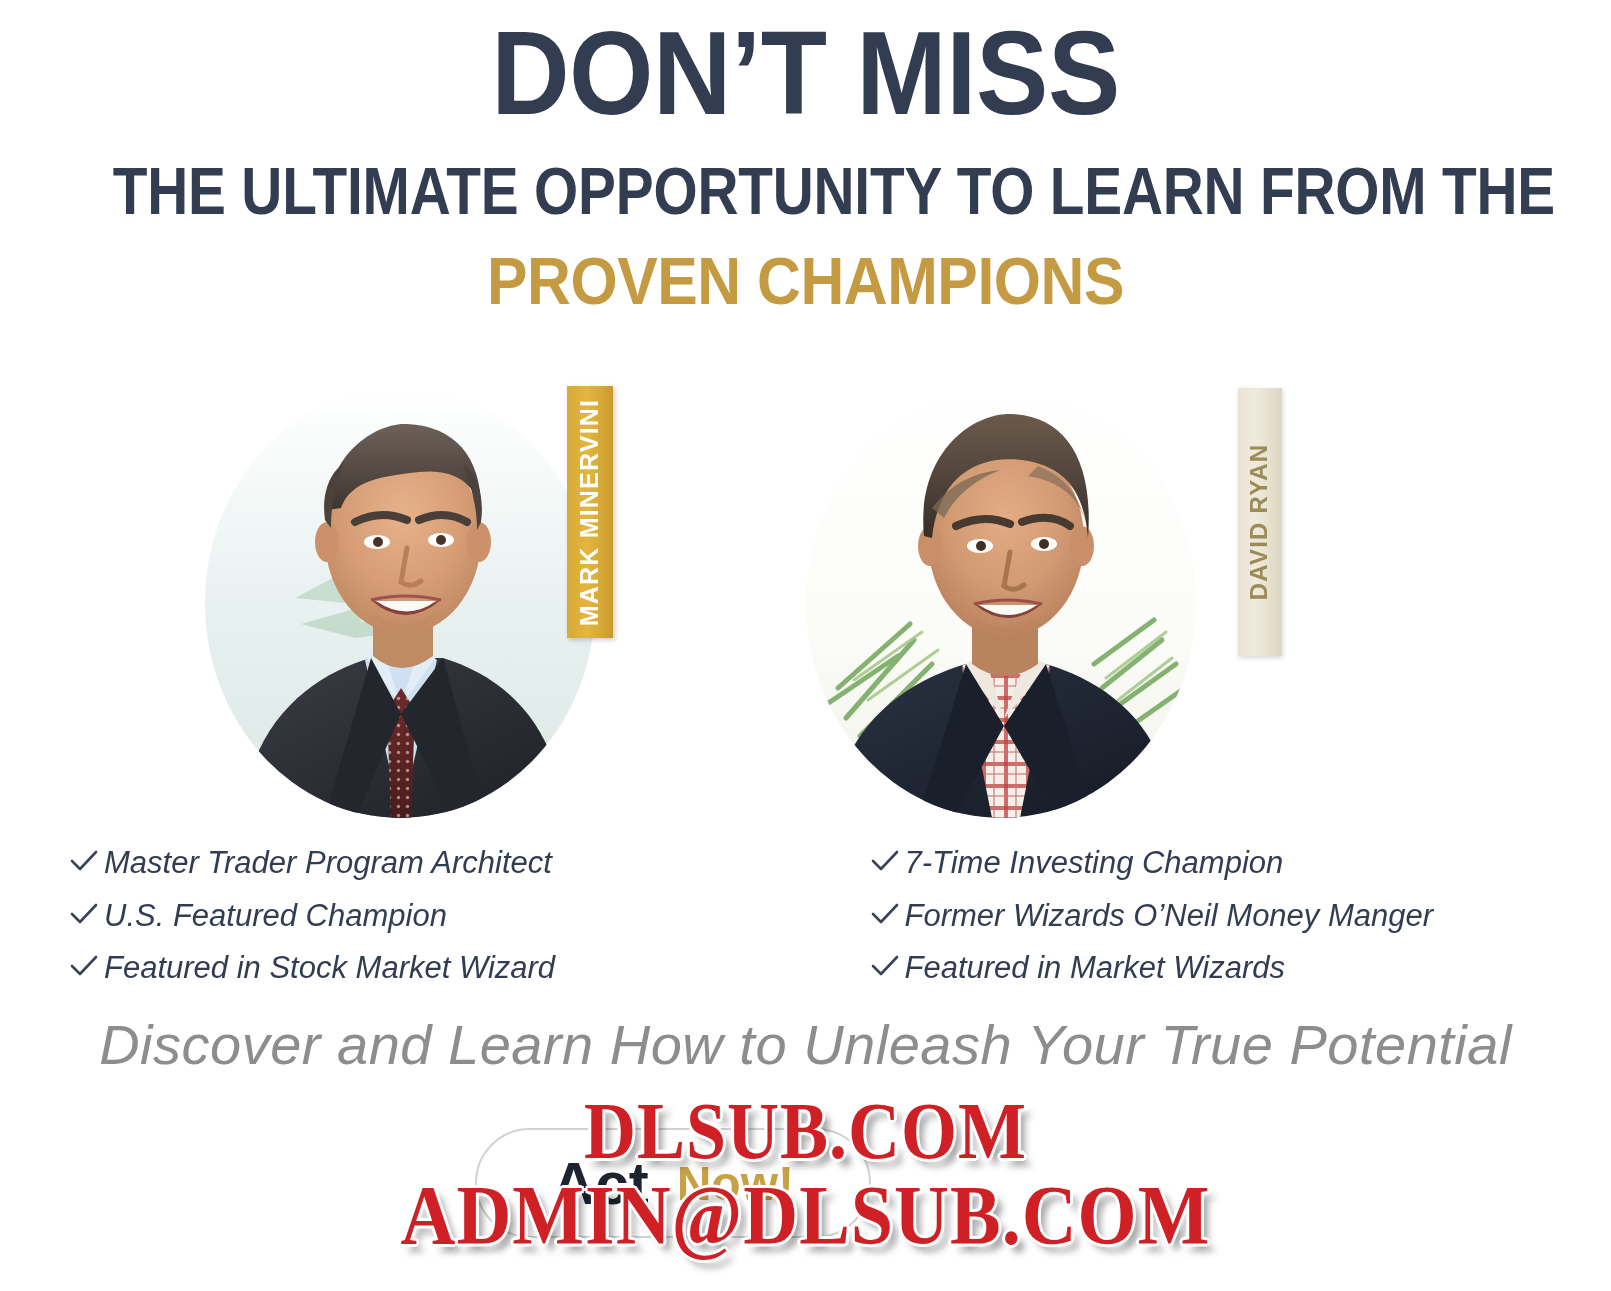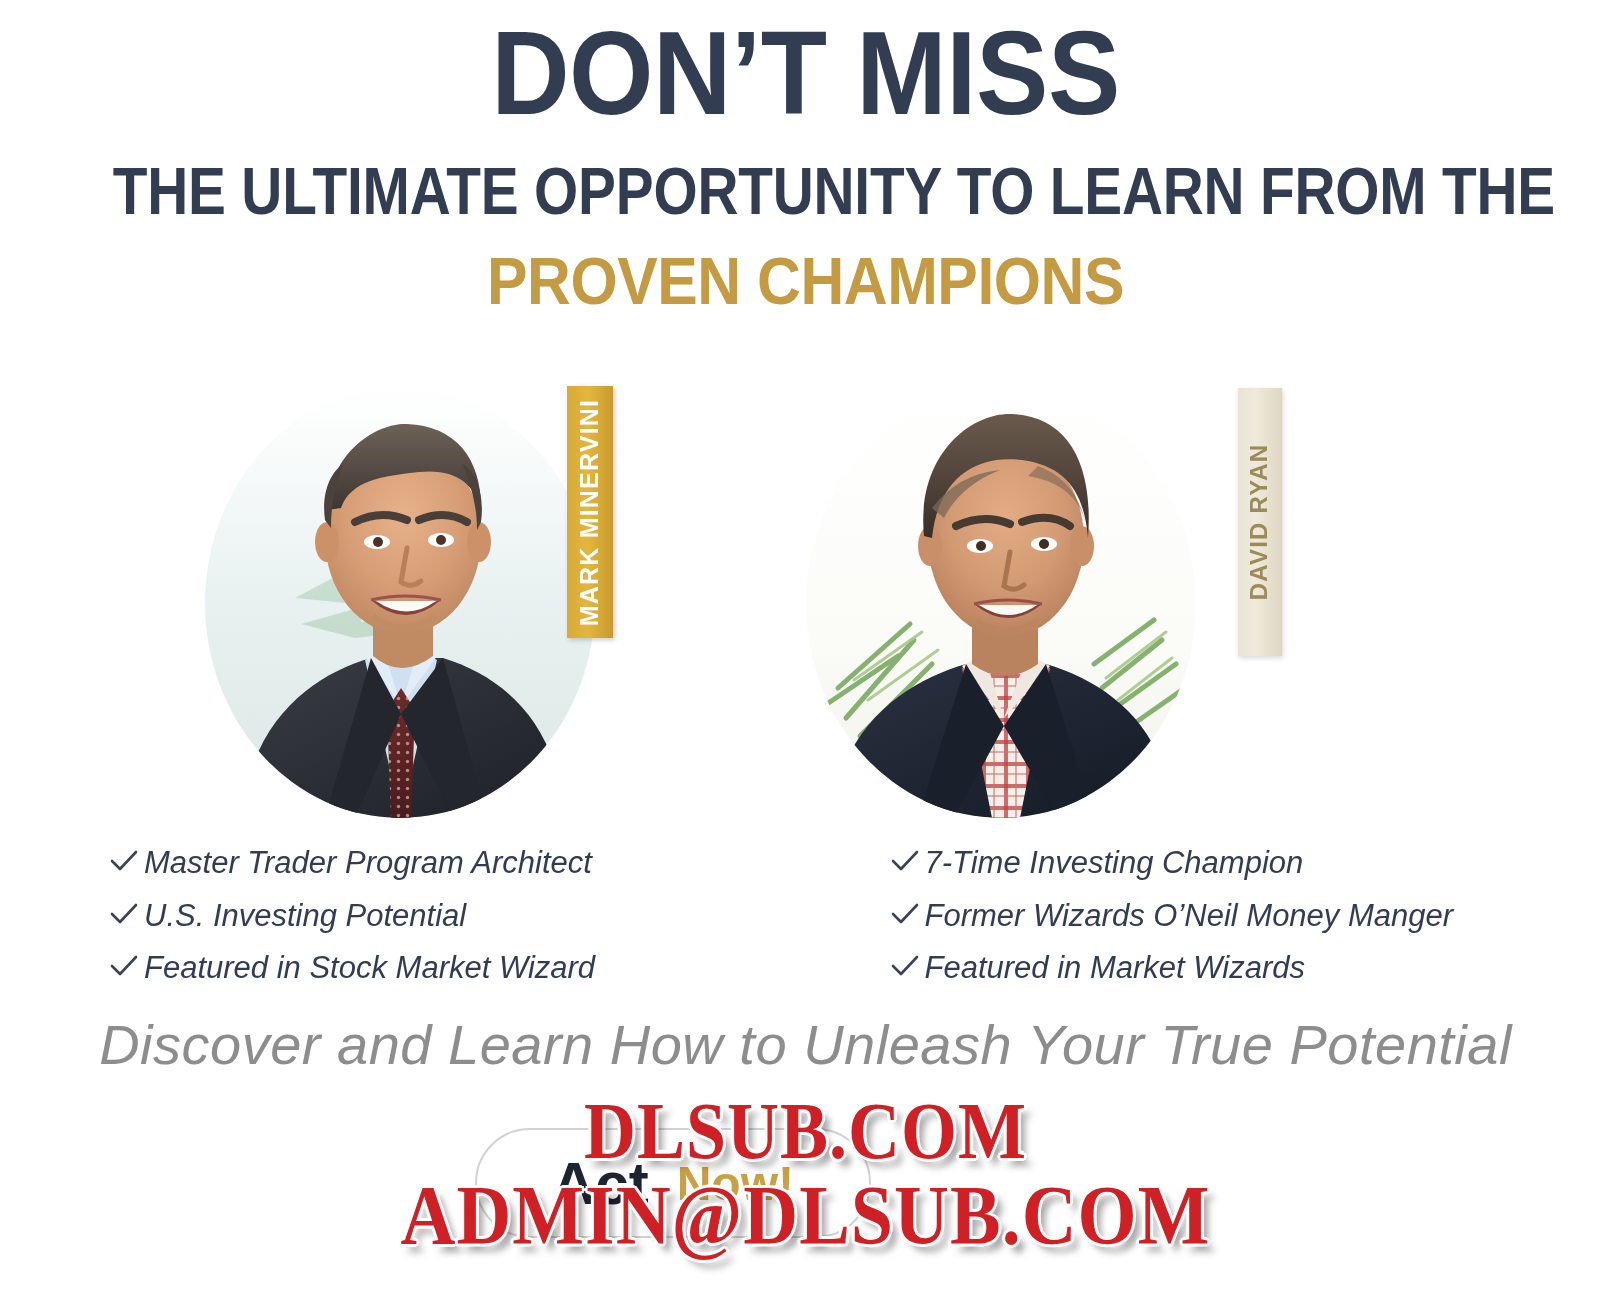--- a/index.html
+++ b/index.html
@@ -147,21 +147,21 @@
 
   
   .bullets-row {
     position: absolute;
     top: 845px;
     left: 0;
     width: 1611px;
     display: flex;
   }
   .bullet-col { width: 50%; }
-  .bullet-col.left-col  { padding-left: 110px; }
+  .bullet-col.left-col  { padding-left: 70px; }
   .bullet-col.right-col { padding-left: 60px; }
 
   .bullet {
     display: flex;
     align-items: baseline;
     margin-bottom: 16px;
   }
   .check-icon {
     width: 34px;
     flex: 0 0 34px;
@@ -469,21 +469,21 @@
             </svg>
         </span>
         <span class="bullet-text">Master Trader Program Architect</span>
       </div>
       <div class="bullet">
         <span class="check-icon">
           <svg width="28" height="24" viewBox="0 0 28 24">
               <path d="M2 12 L10 20 L26 3" stroke="#3a4456" stroke-width="2.6" fill="none" stroke-linecap="round" stroke-linejoin="round"></path>
             </svg>
         </span>
-        <span class="bullet-text">U.S. Investing Potential</span>
+        <span class="bullet-text">U.S. Featured Champion</span>
       </div>
       <div class="bullet">
         <span class="check-icon">
           <svg width="28" height="24" viewBox="0 0 28 24">
               <path d="M2 12 L10 20 L26 3" stroke="#3a4456" stroke-width="2.6" fill="none" stroke-linecap="round" stroke-linejoin="round"></path>
             </svg>
         </span>
         <span class="bullet-text">Featured in Stock Market Wizard</span>
       </div>
     </div>

